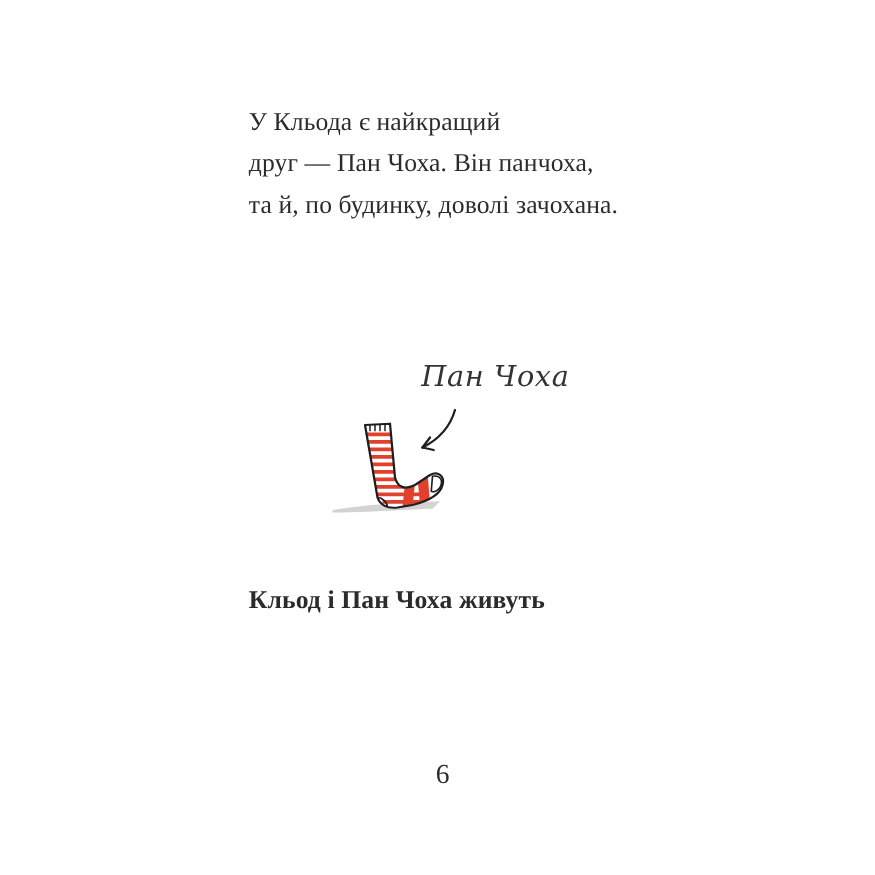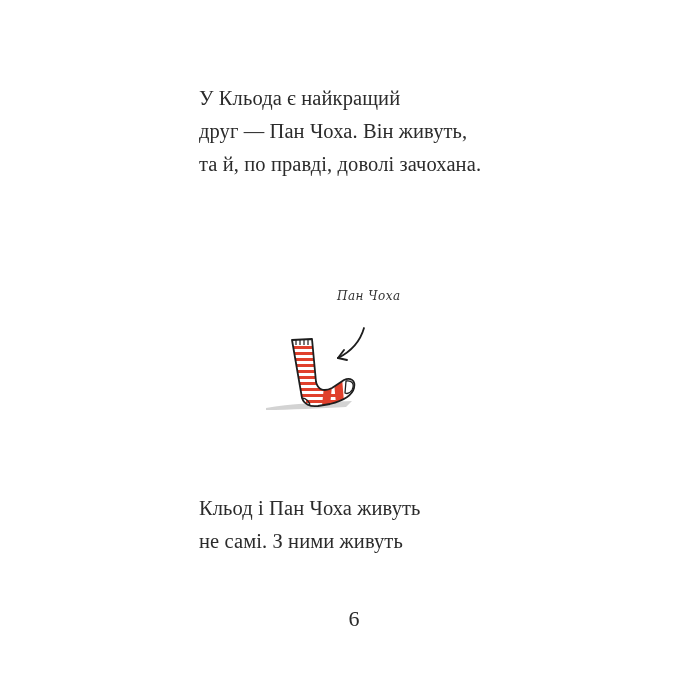--- a/index.html
+++ b/index.html
@@ -27,35 +27,35 @@
       font-size: 20.5px;
       line-height: 33px;
       letter-spacing: 0.1px;
       color: #2b2b2b;
     }
     .paragraph .line {
       display: block;
       white-space: nowrap;
     }
     .para-1 { top: 82px; }
-    .para-2 { top: 492px; }
+    .para-2 { top: 464px; font-weight: bold; }
     .illustration {
       position: absolute;
       left: 260px;
       top: 280px;
       width: 190px;
       height: 140px;
     }
     .caption {
       position: absolute;
       left: 337px;
       top: 289px;
       font-family: "DejaVu Serif", serif;
       font-style: italic;
-      font-size: 12px;
+      font-size: 23px;
       color: #333;
       letter-spacing: 0.5px;
       white-space: nowrap;
     }
     .page-number {
       position: absolute;
       left: 0;
       width: 700px;
       top: 606px;
       text-align: center;
@@ -64,22 +64,22 @@
       padding-left: 4px;
     }
   </style>
 </head>
 <body>
 
 <div class="page">
 
   <div class="paragraph para-1">
     <span class="line">У Кльода є найкращий</span>
-    <span class="line">друг — Пан Чоха. Він живуть,</span>
-    <span class="line">та й, по правді, доволі зачохана.</span>
+    <span class="line">друг — Пан Чоха. Він панчоха,</span>
+    <span class="line">та й, по будинку, доволі зачохана.</span>
   </div>
 
   <div class="caption">Пан Чоха</div>
 
   <svg class="illustration" viewBox="0 0 190 140" xmlns="http://www.w3.org/2000/svg">
 
     <g>
       <path d="M6 128 C 30 124, 60 122, 92 121 L 86 127 C 60 128, 30 130, 6 130 Z" fill="#c8c8c8" opacity="0.8"></path>
     </g>
 
@@ -121,17 +121,16 @@
       <path d="M32 60 L 52 59 L 56 102 C 58 110, 64 112, 72 108 L 84 100 C 90 97, 96 100, 94 108 C 92 116, 82 121, 70 124 L 58 126 C 50 127, 44 124, 42 118 Z" fill="none" stroke="#1e1e1e" stroke-width="1.8" stroke-linejoin="round"></path>
 
       <path d="M86 101 C 92 100, 95 104, 92 110 C 90 113, 87 114, 85 113 Z" fill="#ffffff" stroke="#1e1e1e" stroke-width="1.3"></path>
 
       <path d="M42 118 C 46 118, 50 122, 50 126" fill="none" stroke="#1e1e1e" stroke-width="1.3"></path>
     </g>
   </svg>
 
   <div class="paragraph para-2">
     <span class="line">Кльод і Пан Чоха живуть</span>
-    <span class="line">не самі. З ними живуть</span>
   </div>
 
   <div class="page-number">6</div>
 </div>
 
 </body></html>

